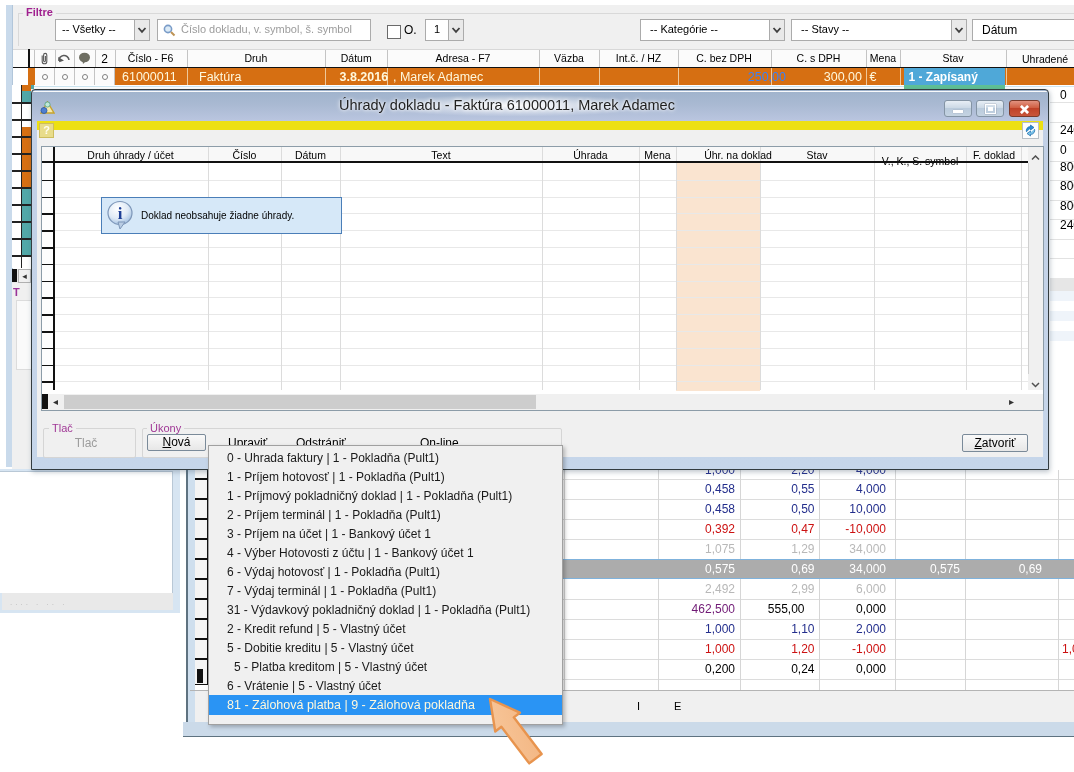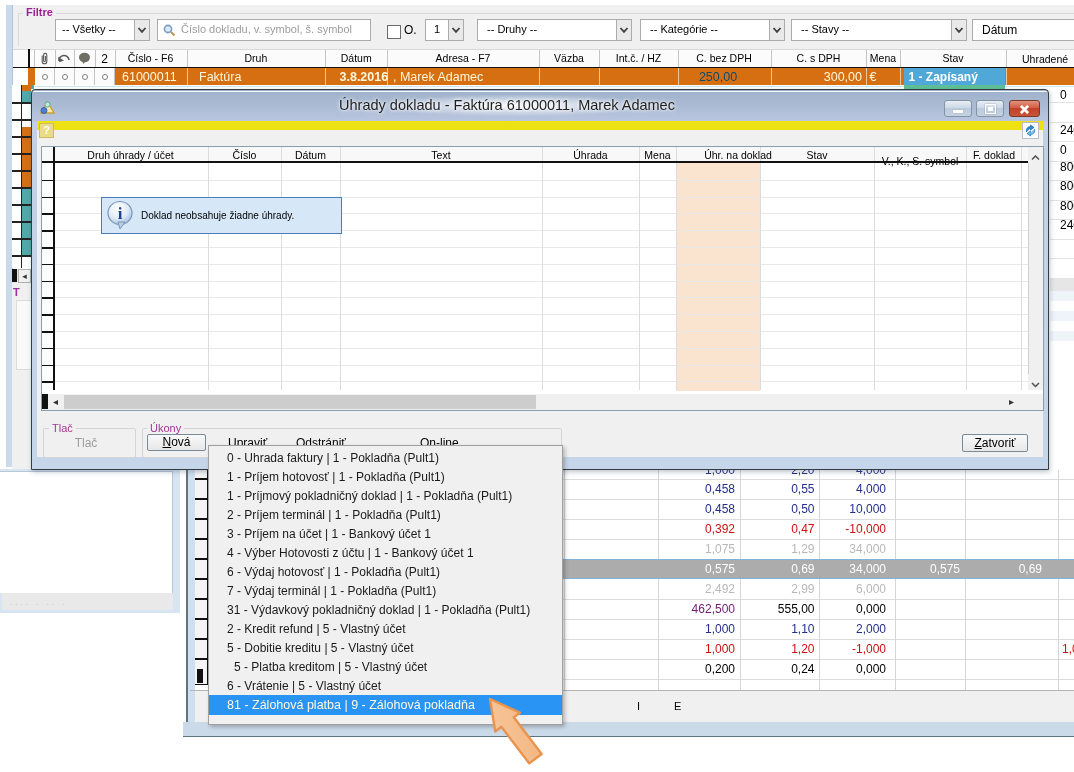--- a/index.html
+++ b/index.html
@@ -24,28 +24,20 @@
 <svg style="position:absolute;left:5px;top:4px;" width="13" height="13">
         <circle cx="5" cy="5" r="3.6" stroke="#7a9cc8" stroke-width="1.6" fill="#dcebf7"></circle>
         <line x1="8" y1="8" x2="11.5" y2="11.5" stroke="#bd9355" stroke-width="2"></line>
       </svg>
 <div style="position:absolute;left:23px;top:3px;font-size:11px;color:#9c9c9c;white-space:nowrap;">Číslo dokladu, v. symbol, š. symbol</div>
     </div>
 <div class="a" style="left:387px;top:25px;width:12px;height:12px;background:#fff;border:1px solid #6a6a6a;"></div>
 <div class="a" style="left:404px;top:23px;font-size:12px;color:#000;">O.</div>
 <div class="a" style="left:425px;top:19px;width:39px;height:22px;background:#fff;border:1px solid #ababab;box-sizing:border-box;">
       <div style="position:absolute;left:8px;top:3px;font-size:11px;color:#000;white-space:nowrap;">1</div>
-      <div style="position:absolute;right:0px;top:0px;bottom:0px;width:14px;background:#e9e9e9;border-left:1px solid #ababab;">
-        <svg style="position:absolute;left:2px;top:7px;" width="10" height="7">
-          <path d="M1.5 1 L5 4.8 L8.5 1" stroke="#404040" stroke-width="1.8" fill="none"></path>
-        </svg>
-      </div>
-    </div>
-<div class="a" style="left:477px;top:19px;width:155px;height:22px;background:#fff;border:1px solid #ababab;box-sizing:border-box;">
-      <div style="position:absolute;left:9px;top:3px;font-size:11px;color:#000;white-space:nowrap;">-- Druhy --</div>
       <div style="position:absolute;right:0px;top:0px;bottom:0px;width:14px;background:#e9e9e9;border-left:1px solid #ababab;">
         <svg style="position:absolute;left:2px;top:7px;" width="10" height="7">
           <path d="M1.5 1 L5 4.8 L8.5 1" stroke="#404040" stroke-width="1.8" fill="none"></path>
         </svg>
       </div>
     </div>
 <div class="a" style="left:640px;top:19px;width:145px;height:22px;background:#fff;border:1px solid #ababab;box-sizing:border-box;">
       <div style="position:absolute;left:9px;top:3px;font-size:11px;color:#000;white-space:nowrap;">-- Kategórie --</div>
       <div style="position:absolute;right:0px;top:0px;bottom:0px;width:14px;background:#e9e9e9;border-left:1px solid #ababab;">
         <svg style="position:absolute;left:2px;top:7px;" width="10" height="7">
@@ -123,21 +115,21 @@
 <div class="a" style="left:678px;top:68px;width:1px;height:17px;background:#eec89a;"></div>
 <div class="a" style="left:771px;top:68px;width:1px;height:17px;background:#eec89a;"></div>
 <div class="a" style="left:866px;top:68px;width:1px;height:17px;background:#eec89a;"></div>
 <div class="a" style="left:900px;top:68px;width:1px;height:17px;background:#eec89a;"></div>
 <div class="a" style="left:1005.5px;top:68px;width:1px;height:17px;background:#eec89a;"></div>
 <div class="a" style="left:122px;top:70px;font-size:12.5px;color:#fff8dc;">61000011</div>
 <div class="a" style="left:199px;top:70px;font-size:12.5px;color:#fff8dc;">Faktúra</div>
 <div class="a" style="left:339.5px;top:70px;font-size:12.5px;color:#fff8dc;font-weight:bold;">3.8.2016</div>
 <div class="a" style="left:393px;top:70px;font-size:12.5px;color:#fff8dc;">, Marek Adamec</div>
 <div class="a" style="left:869.5px;top:70px;font-size:12.5px;color:#fff8dc;">€</div>
-<div class="a r" style="left:668px;top:70px;width:100px;font-size:12.5px;color:#0c4a6e;text-align:center;">250,00</div>
+<div class="a r" style="left:686px;top:70px;width:100px;font-size:12.5px;color:#3b82f6;">250,00</div>
 <div class="a r" style="left:762px;top:70px;width:100px;font-size:12.5px;color:#fff8dc;">300,00</div>
 <div class="a" style="left:904px;top:68px;width:101px;height:17px;background:#4fa8d8;"></div>
 <div class="a" style="left:908.5px;top:70px;font-size:12px;color:#fff;font-weight:bold;">1 - Zapísaný</div>
 <div class="a" style="left:13px;top:85px;width:1061px;height:4px;background:#fff;"></div>
 <div class="a" style="left:13px;top:85.5px;width:1061px;height:1.6px;background:#cfe7f2;"></div>
 <div class="a" style="left:904px;top:85px;width:101px;height:4px;background:#5fc096;"></div>
 <div class="a" style="left:26px;top:85px;width:8px;height:4px;background:#52a8a8;"></div>
 <div class="a" style="left:1049px;top:89px;width:25px;height:381px;background:#fff;"></div>
 <div class="a" style="left:1050px;top:102px;width:24px;height:1px;background:#e2e2e2;"></div>
 <div class="a" style="left:1050px;top:122px;width:24px;height:1px;background:#e2e2e2;"></div>
@@ -237,21 +229,21 @@
 <div class="a r" style="left:796px;top:542px;width:90px;font-size:12px;color:#b8b8b8;">34,000</div>
 <div class="a r" style="left:645px;top:562px;width:90px;font-size:12px;color:#fff;">0,575</div>
 <div class="a r" style="left:724.5px;top:562px;width:90px;font-size:12px;color:#fff;">0,69</div>
 <div class="a r" style="left:796px;top:562px;width:90px;font-size:12px;color:#fff;">34,000</div>
 <div class="a r" style="left:870px;top:562px;width:90px;font-size:12px;color:#fff;">0,575</div>
 <div class="a r" style="left:952px;top:562px;width:90px;font-size:12px;color:#fff;">0,69</div>
 <div class="a r" style="left:645px;top:582px;width:90px;font-size:12px;color:#b8b8b8;">2,492</div>
 <div class="a r" style="left:724.5px;top:582px;width:90px;font-size:12px;color:#b8b8b8;">2,99</div>
 <div class="a r" style="left:796px;top:582px;width:90px;font-size:12px;color:#b8b8b8;">6,000</div>
 <div class="a r" style="left:645px;top:602px;width:90px;font-size:12px;color:#701a75;">462,500</div>
-<div class="a r" style="left:724.5px;top:602px;width:90px;font-size:12px;color:#000;">555,00</div>
+<div class="a r" style="left:724.5px;top:602px;width:80px;font-size:12px;color:#000;">555,00</div>
 <div class="a r" style="left:796px;top:602px;width:90px;font-size:12px;color:#000;">0,000</div>
 <div class="a r" style="left:645px;top:622px;width:90px;font-size:12px;color:#232e8c;">1,000</div>
 <div class="a r" style="left:724.5px;top:622px;width:90px;font-size:12px;color:#232e8c;">1,10</div>
 <div class="a r" style="left:796px;top:622px;width:90px;font-size:12px;color:#232e8c;">2,000</div>
 <div class="a r" style="left:645px;top:642px;width:90px;font-size:12px;color:#cc1111;">1,000</div>
 <div class="a r" style="left:724.5px;top:642px;width:90px;font-size:12px;color:#cc1111;">1,20</div>
 <div class="a r" style="left:796px;top:642px;width:90px;font-size:12px;color:#cc1111;">-1,000</div>
 <div class="a r" style="left:645px;top:662px;width:90px;font-size:12px;color:#000;">0,200</div>
 <div class="a r" style="left:724.5px;top:662px;width:90px;font-size:12px;color:#000;">0,24</div>
 <div class="a r" style="left:796px;top:662px;width:90px;font-size:12px;color:#000;">0,000</div>

